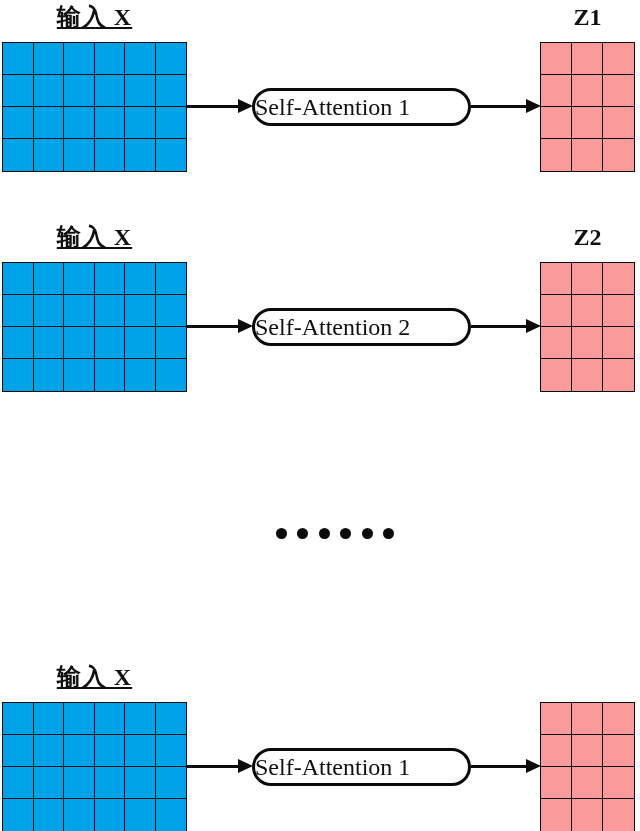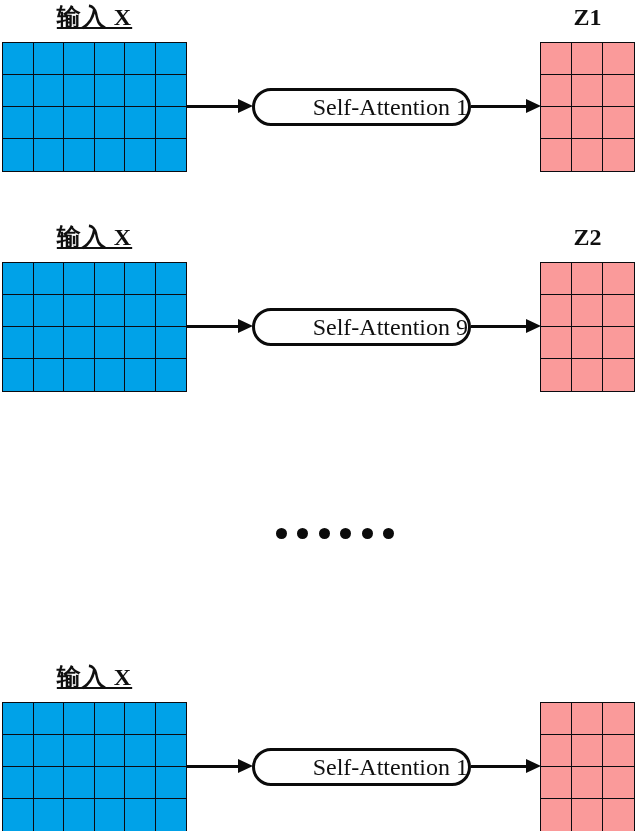--- a/index.html
+++ b/index.html
@@ -28,21 +28,21 @@
     border-top:7px solid transparent;border-bottom:7px solid transparent;
     border-left:15px solid #0b0b0b;
   }
   .line-1{left:187px;width:52px;}
   .head-1{left:238px;}
   .line-2{left:471px;width:56px;}
   .head-2{left:526px;}
   .pill{
     position:absolute;left:252px;top:88px;width:219px;height:38px;
     background:#ffffff;border:3px solid #0b0b0b;border-radius:22px;
-    box-sizing:border-box;display:flex;align-items:center;justify-content:flex-end;
+    box-sizing:border-box;display:flex;align-items:center;justify-content:flex-start;
     font-size:24px;color:#101010;white-space:nowrap;
   }
   .ellipsis{
     position:absolute;left:276px;top:528px;width:118px;height:11px;
     display:flex;justify-content:space-between;align-items:center;
   }
   .dot{width:11px;height:11px;border-radius:50%;background:#0b0b0b;display:inline-block;}
   .row-1{top:0;}
   .row-2{top:220px;}
   .row-8{top:660px;}
@@ -129,21 +129,21 @@
         <div class="cell" style="border-bottom: none;"></div>
         <div class="cell" style="border-bottom: none;"></div>
         <div class="cell" style="border-bottom: none;"></div>
         <div class="cell" style="border-bottom: none;"></div>
         <div class="cell" style="border-bottom: none;"></div>
         <div class="cell" style="border-right: none; border-bottom: none;"></div>
       </div>
     <div class="arrow-line line-1"></div>
     <div class="arrow-head head-1"></div>
     <div class="pill">
-      <span>Self-Attention 9</span>
+      <span>Self-Attention 2</span>
     </div>
     <div class="arrow-line line-2"></div>
     <div class="arrow-head head-2"></div>
     <div class="matrix output-matrix" style="background: rgb(250, 154, 154); grid-template-columns: repeat(3, 1fr); grid-template-rows: repeat(4, 1fr);">
         <div class="cell"></div>
         <div class="cell"></div>
         <div class="cell" style="border-right: none;"></div>
         <div class="cell"></div>
         <div class="cell"></div>
         <div class="cell" style="border-right: none;"></div>

